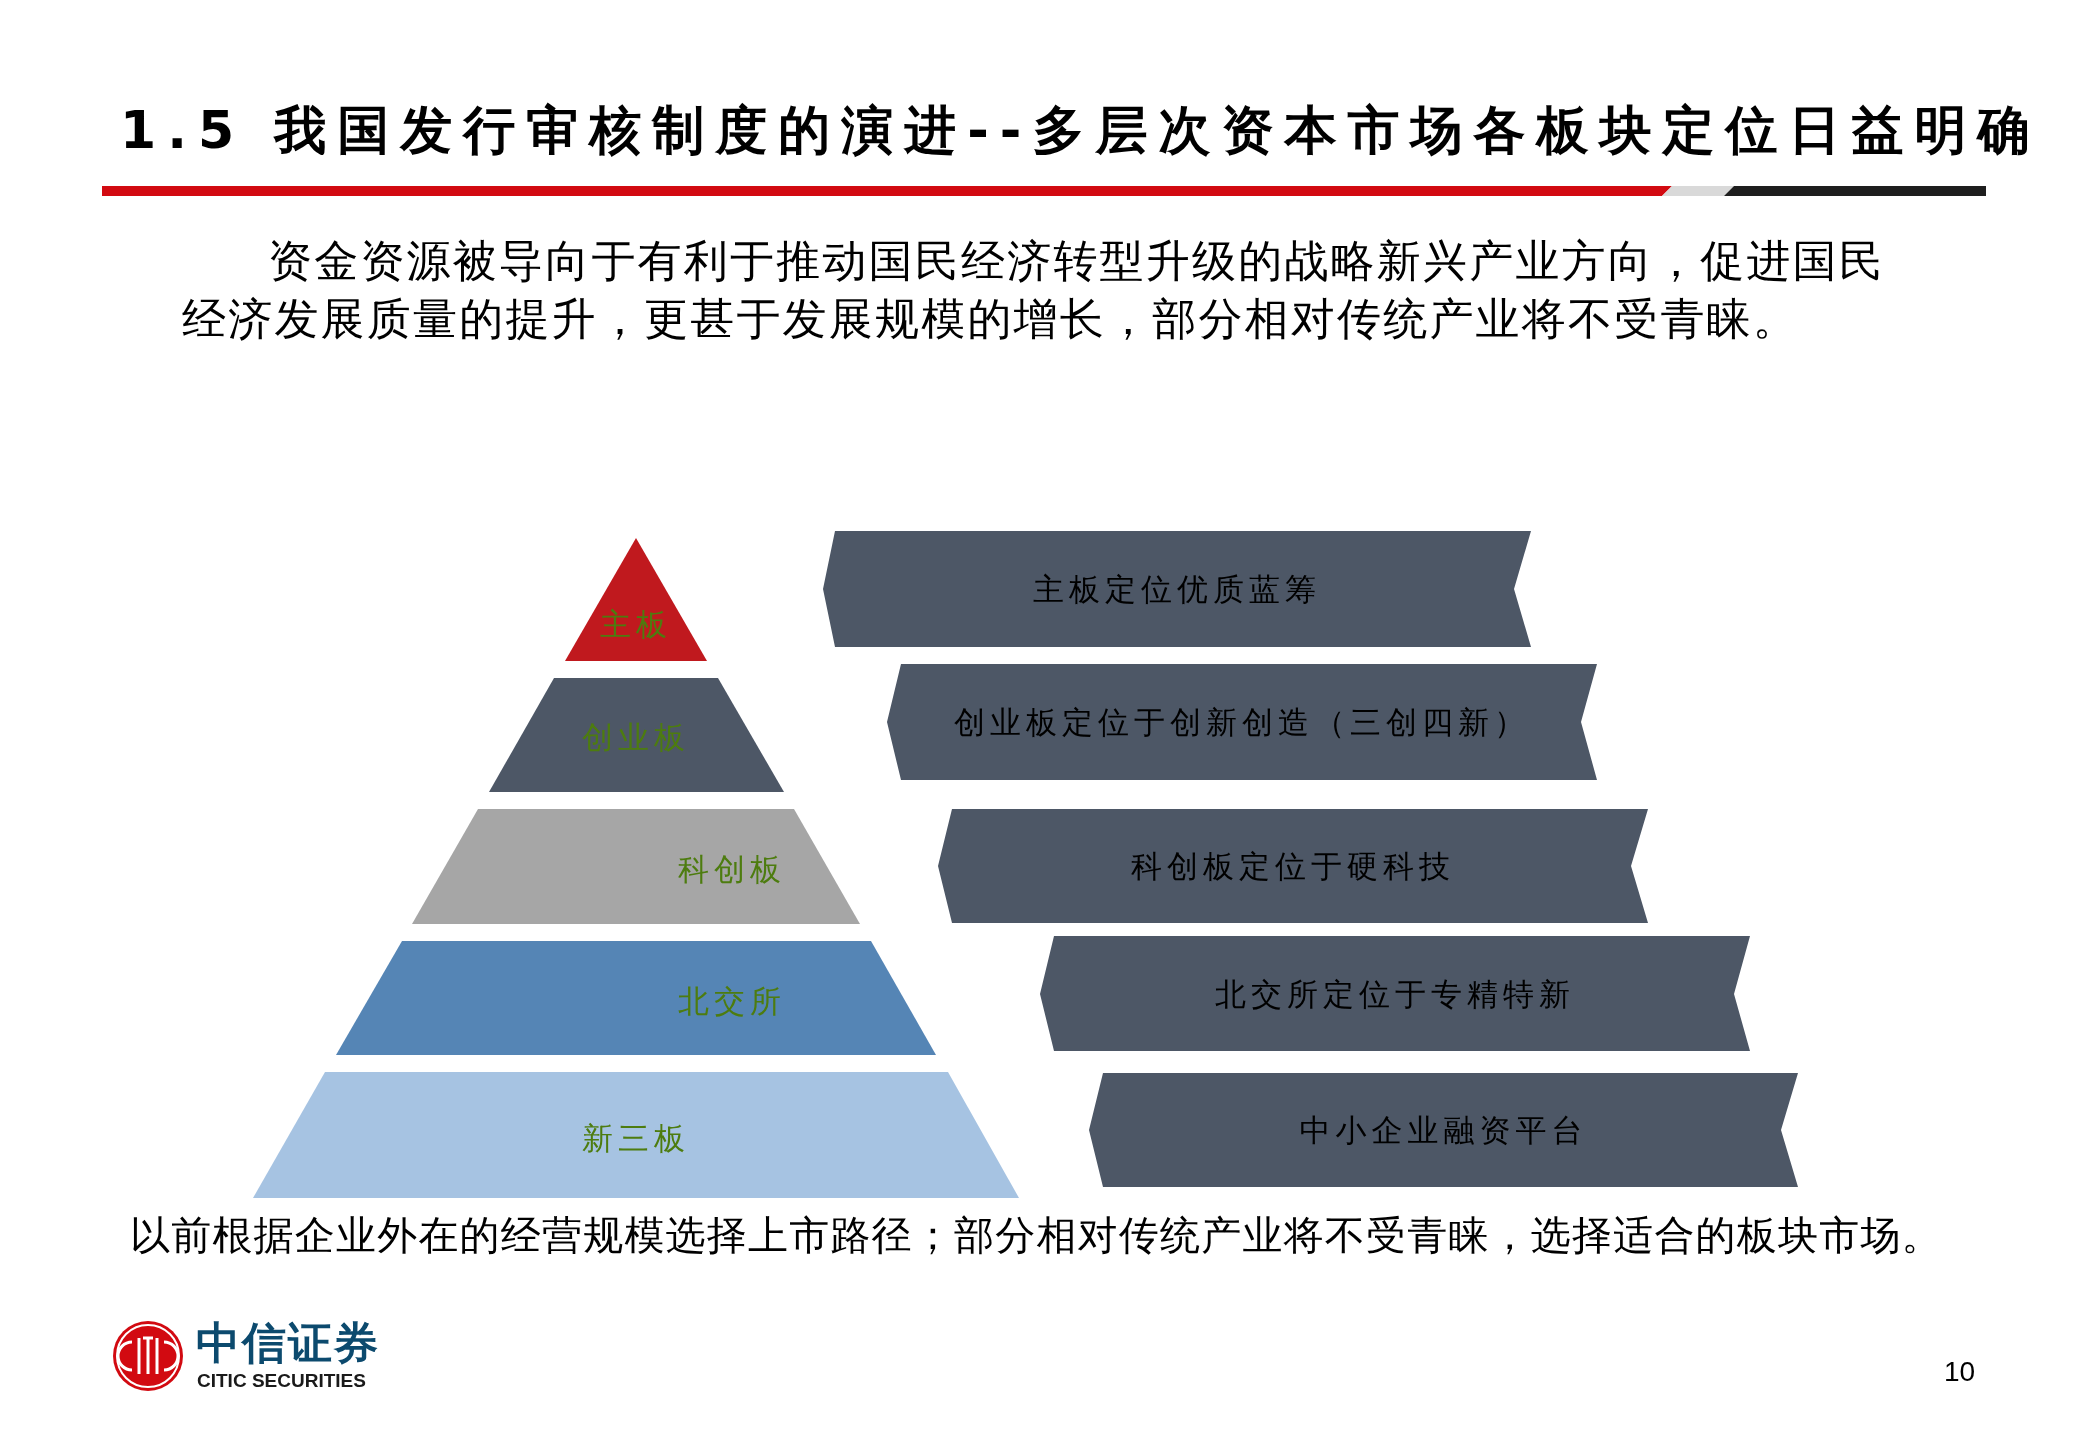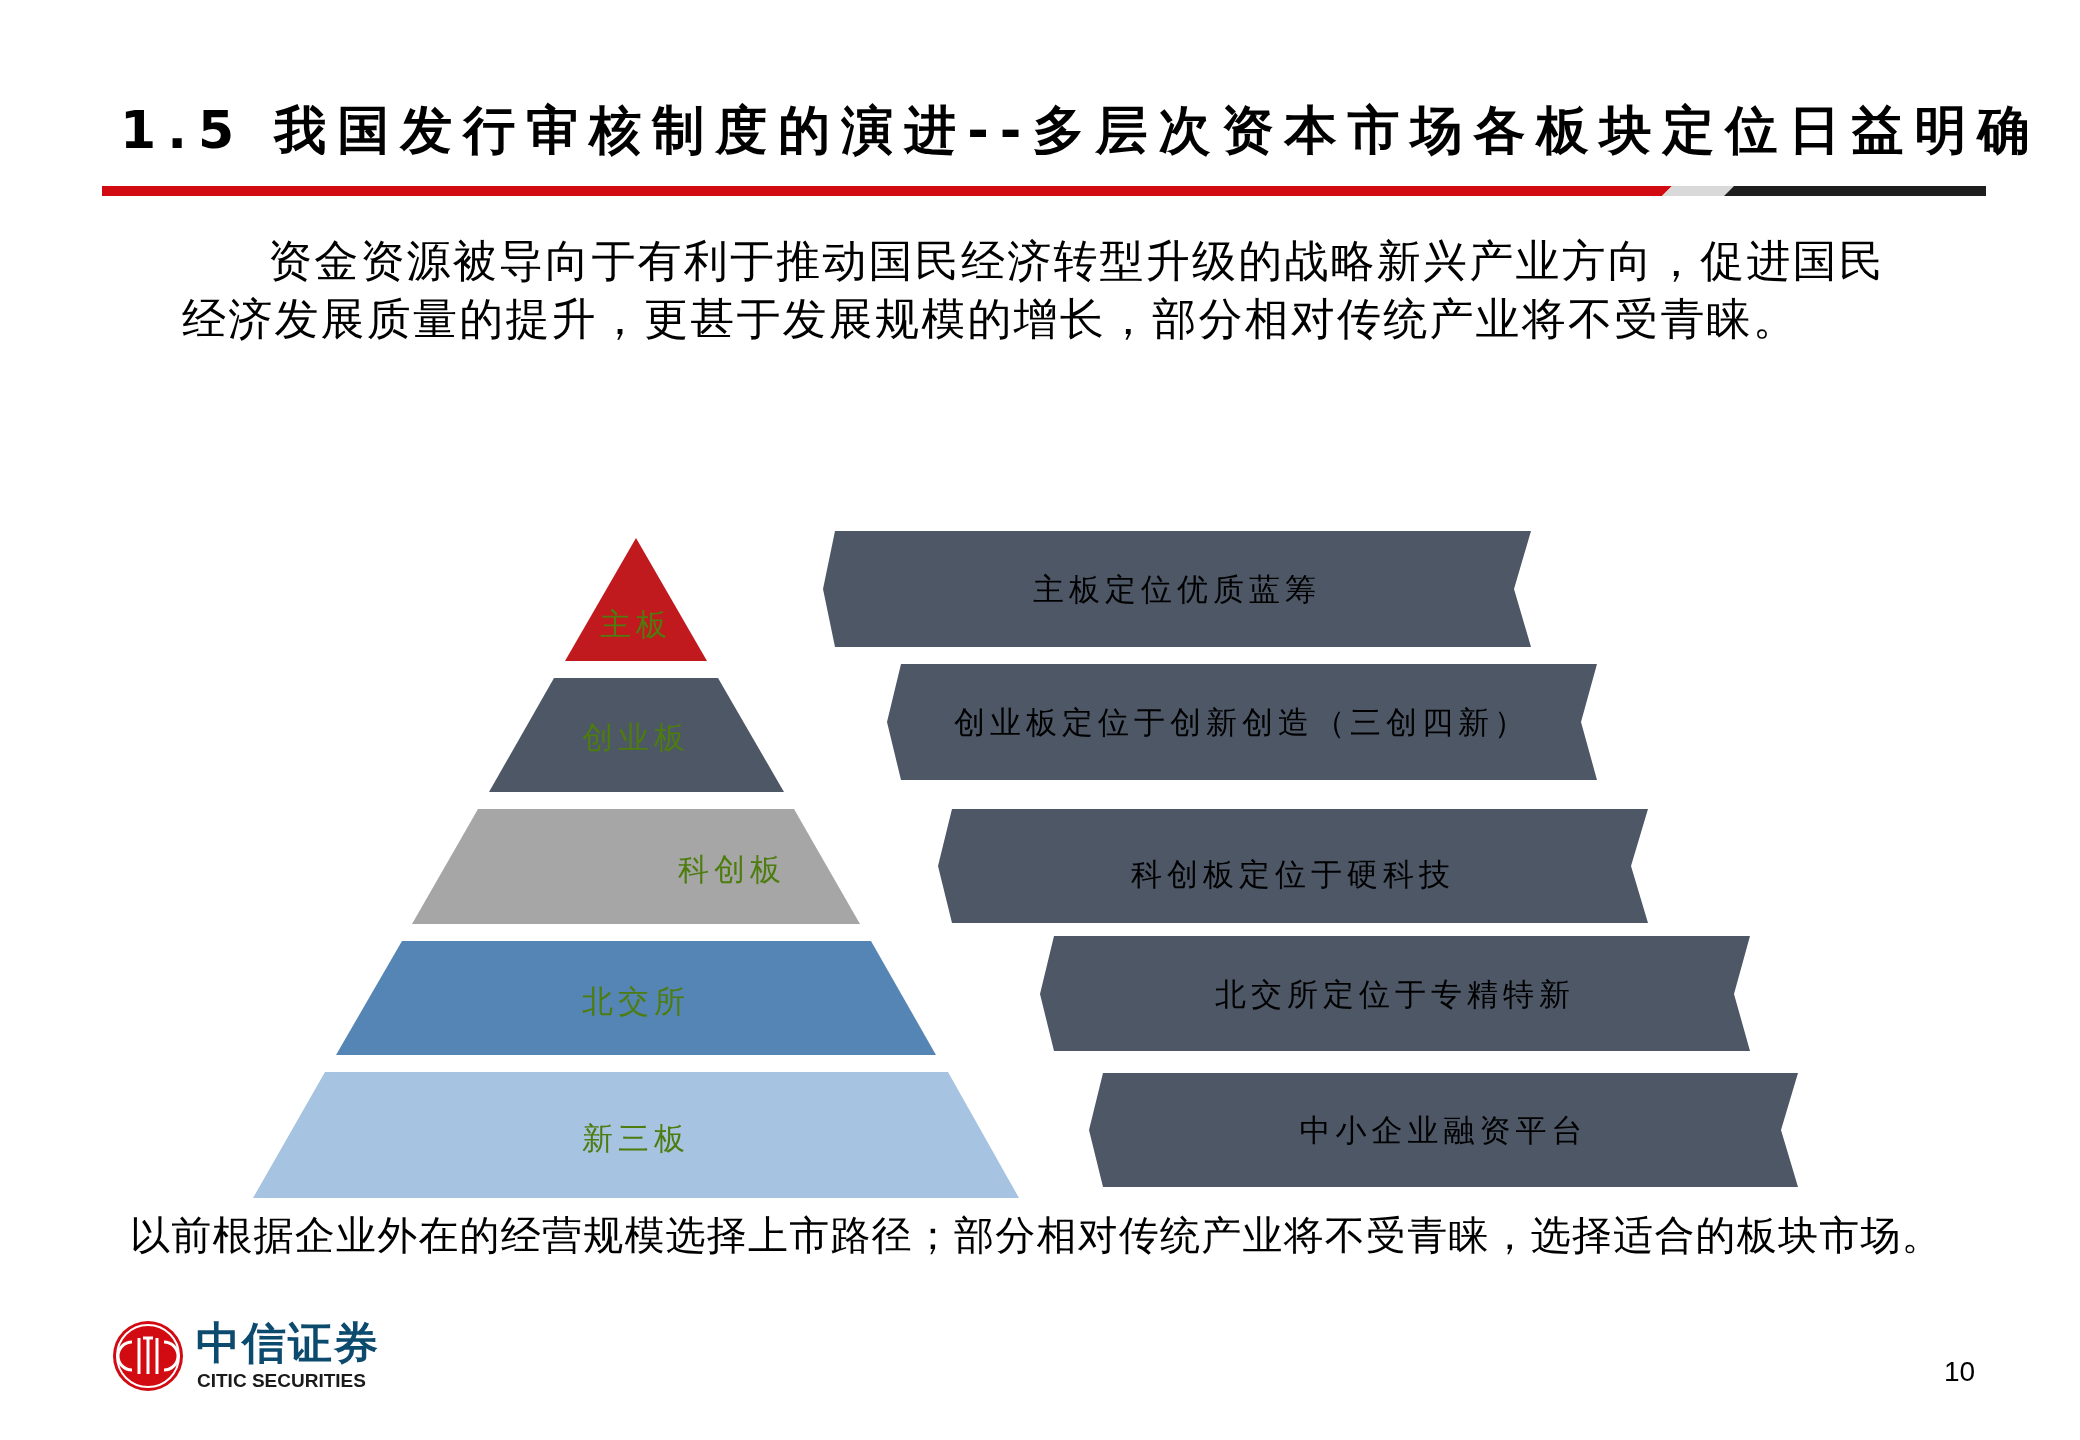--- a/index.html
+++ b/index.html
@@ -66,26 +66,26 @@
   <polygon points="835,531 1531,531 1514,589 1531,647 835,647 823,589" fill="#4D5766"></polygon>
   <polygon points="901,664 1597,664 1581,722 1597,780 901,780 887,722" fill="#4D5766"></polygon>
   <polygon points="952,809 1648,809 1631,866 1648,923 952,923 938,866" fill="#4D5766"></polygon>
   <polygon points="1054,936 1750,936 1734,994 1750,1051 1054,1051 1040,994" fill="#4D5766"></polygon>
   <polygon points="1103,1073 1798,1073 1781,1130 1798,1187 1103,1187 1089,1130" fill="#4D5766"></polygon>
 </svg>
 
 <div class="tier-label" style="left:636px; top:604px;">主板</div>
 <div class="tier-label" style="left:636px; top:717px;">创业板</div>
 <div class="tier-label" style="left:636px; top:849px;text-align:right;">科创板</div>
-<div class="tier-label" style="left:636px; top:981px;">北交所</div>
+<div class="tier-label" style="left:636px; top:981px;text-align:right;">北交所</div>
 <div class="tier-label" style="left:636px; top:1118px;">新三板</div>
 
 <div class="banner-label" style="left:823px; width:708px; top:569px;">主板定位优质蓝筹</div>
 <div class="banner-label" style="left:887px; width:710px; top:702px;">创业板定位于创新创造（三创四新）</div>
-<div class="banner-label" style="left:938px; width:710px; top:846px;margin-top:8px;">科创板定位于硬科技</div>
+<div class="banner-label" style="left:938px; width:710px; top:846px;">科创板定位于硬科技</div>
 <div class="banner-label" style="left:1040px; width:710px; top:974px;">北交所定位于专精特新</div>
 <div class="banner-label" style="left:1089px; width:709px; top:1110px;">中小企业融资平台</div>
 
 <div class="abs caption">以前根据企业外在的经营规模选择上市路径；部分相对传统产业将不受青睐，选择适合的板块市场。</div>
 
 <svg class="abs logo-circle" width="72" height="72" viewBox="0 0 72 72">
   <circle cx="36" cy="36" r="35" fill="#D20A11"></circle>
   <circle cx="36" cy="36" r="31" fill="none" stroke="#ffffff" stroke-width="2"></circle>
 
   <path d="M20 22 A14 14 0 0 0 20 50" fill="none" stroke="#ffffff" stroke-width="3"></path>

